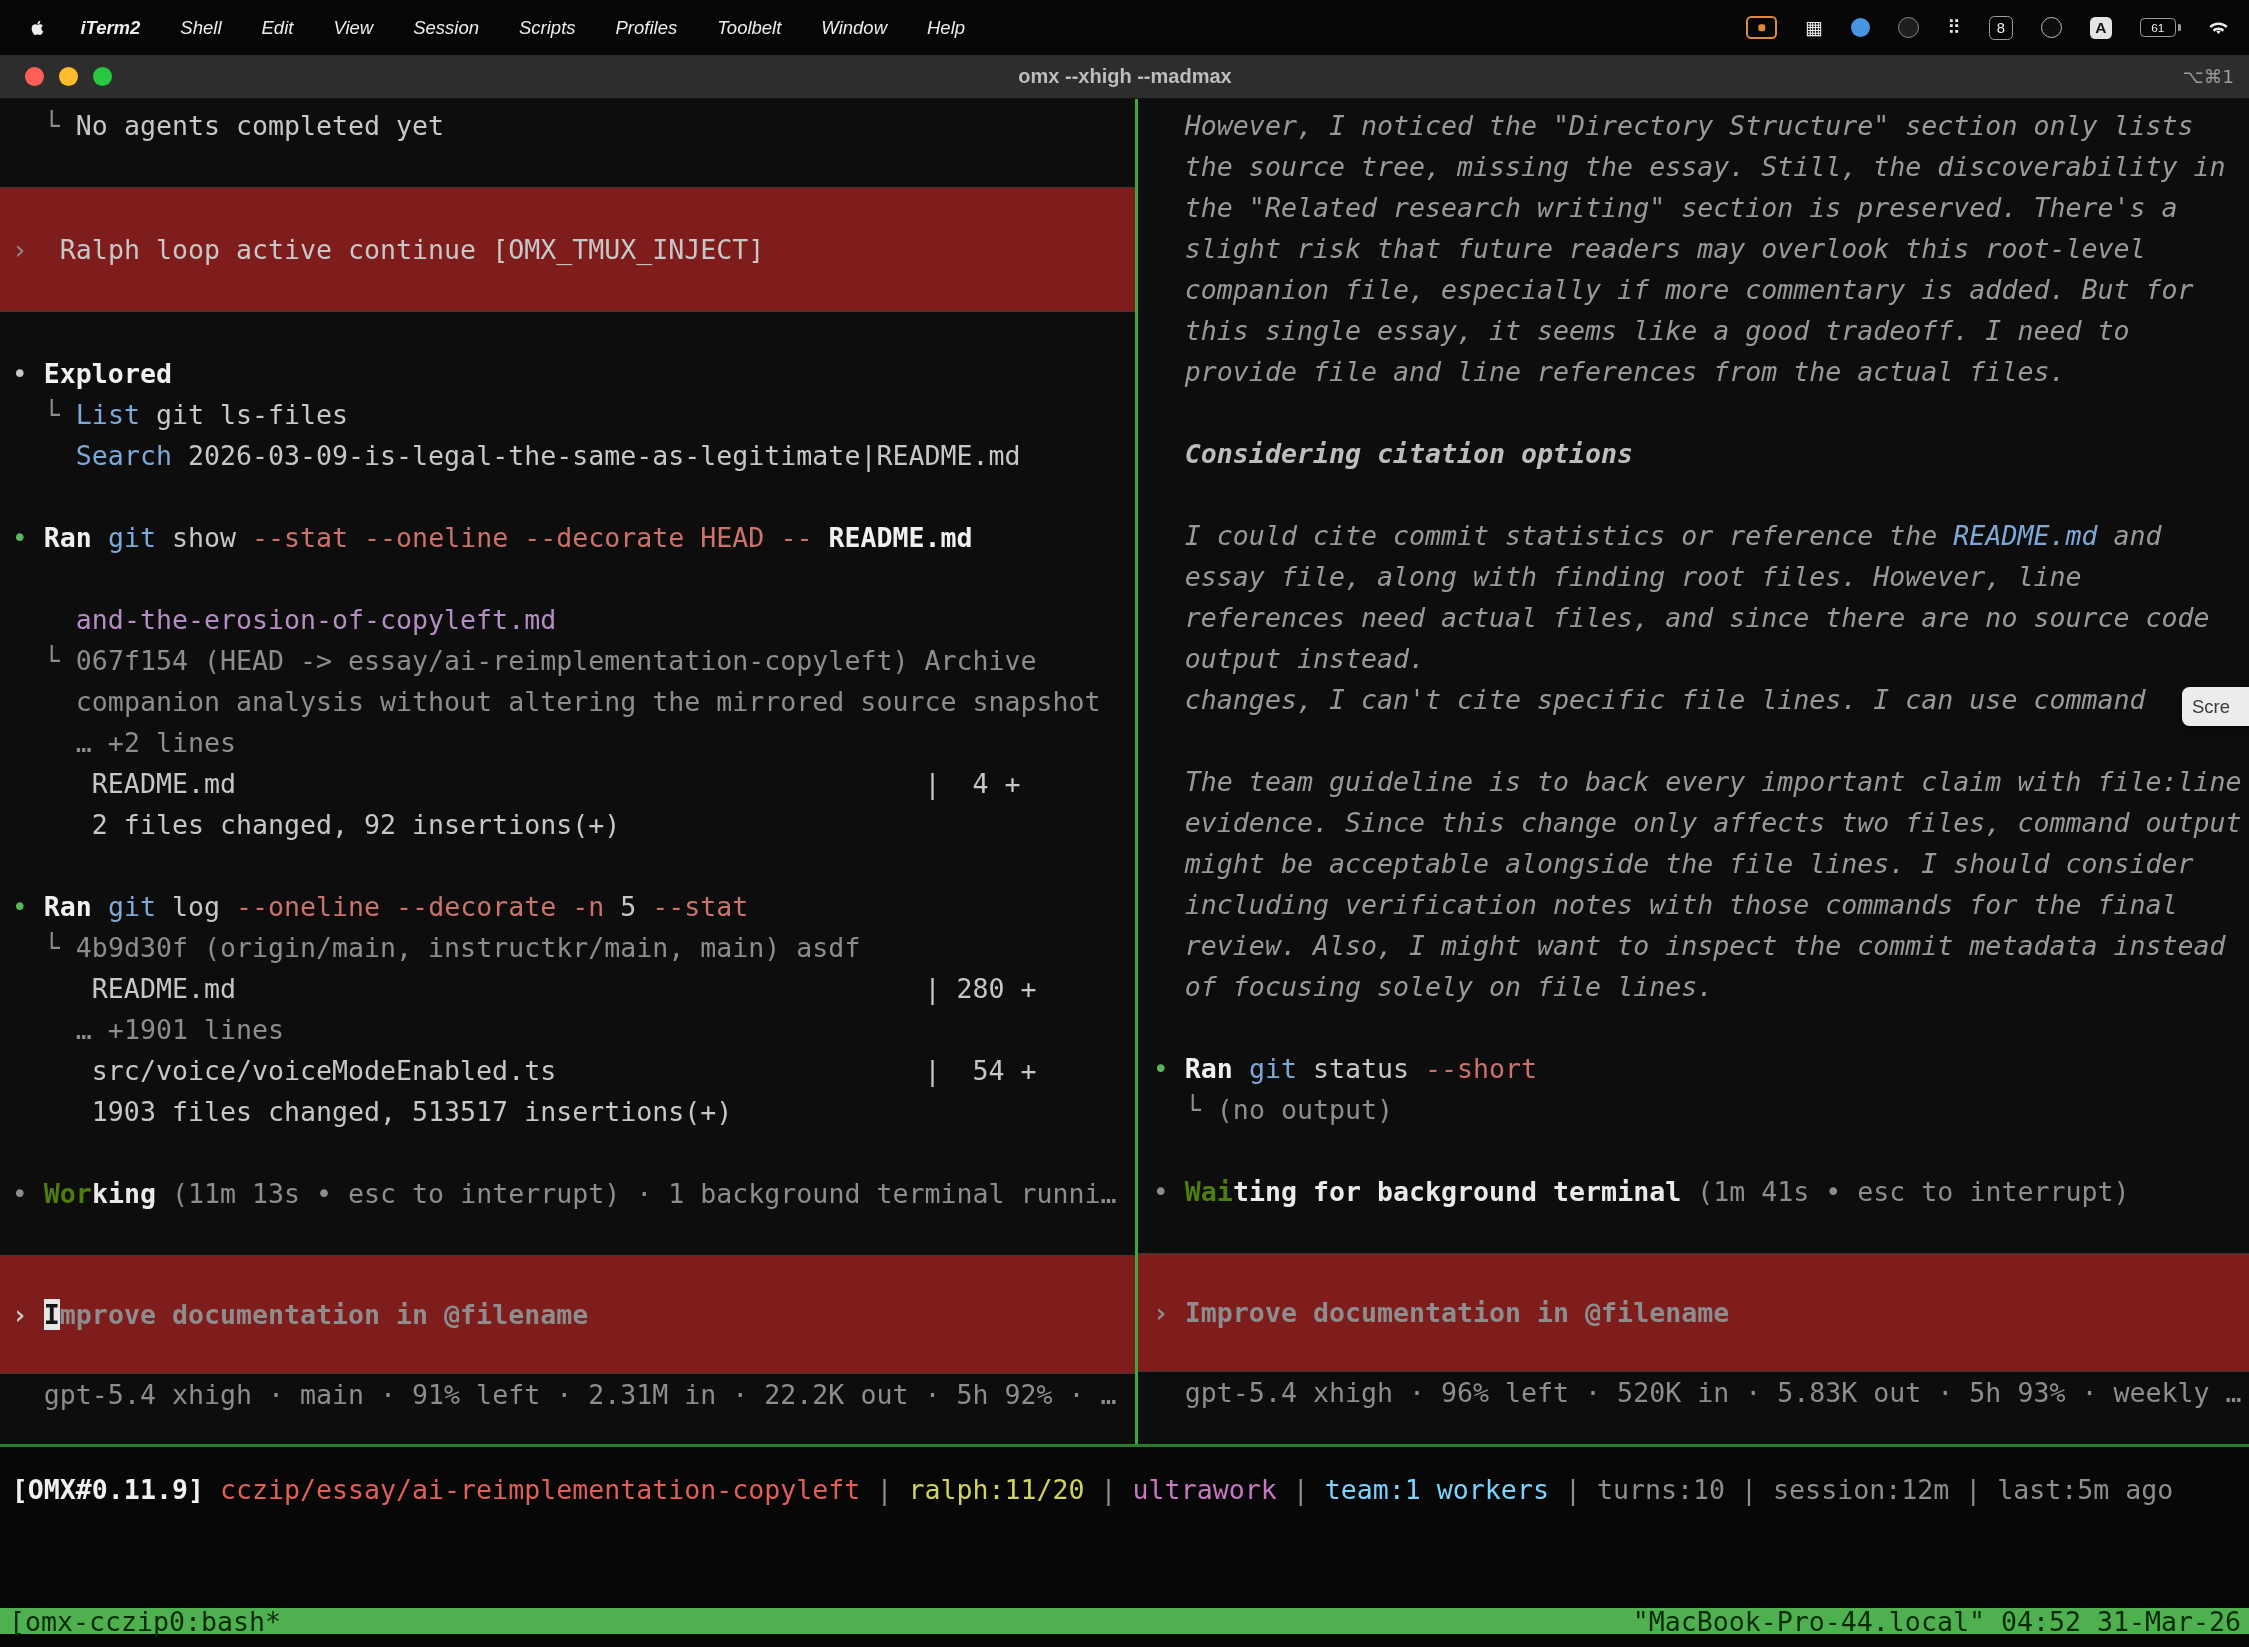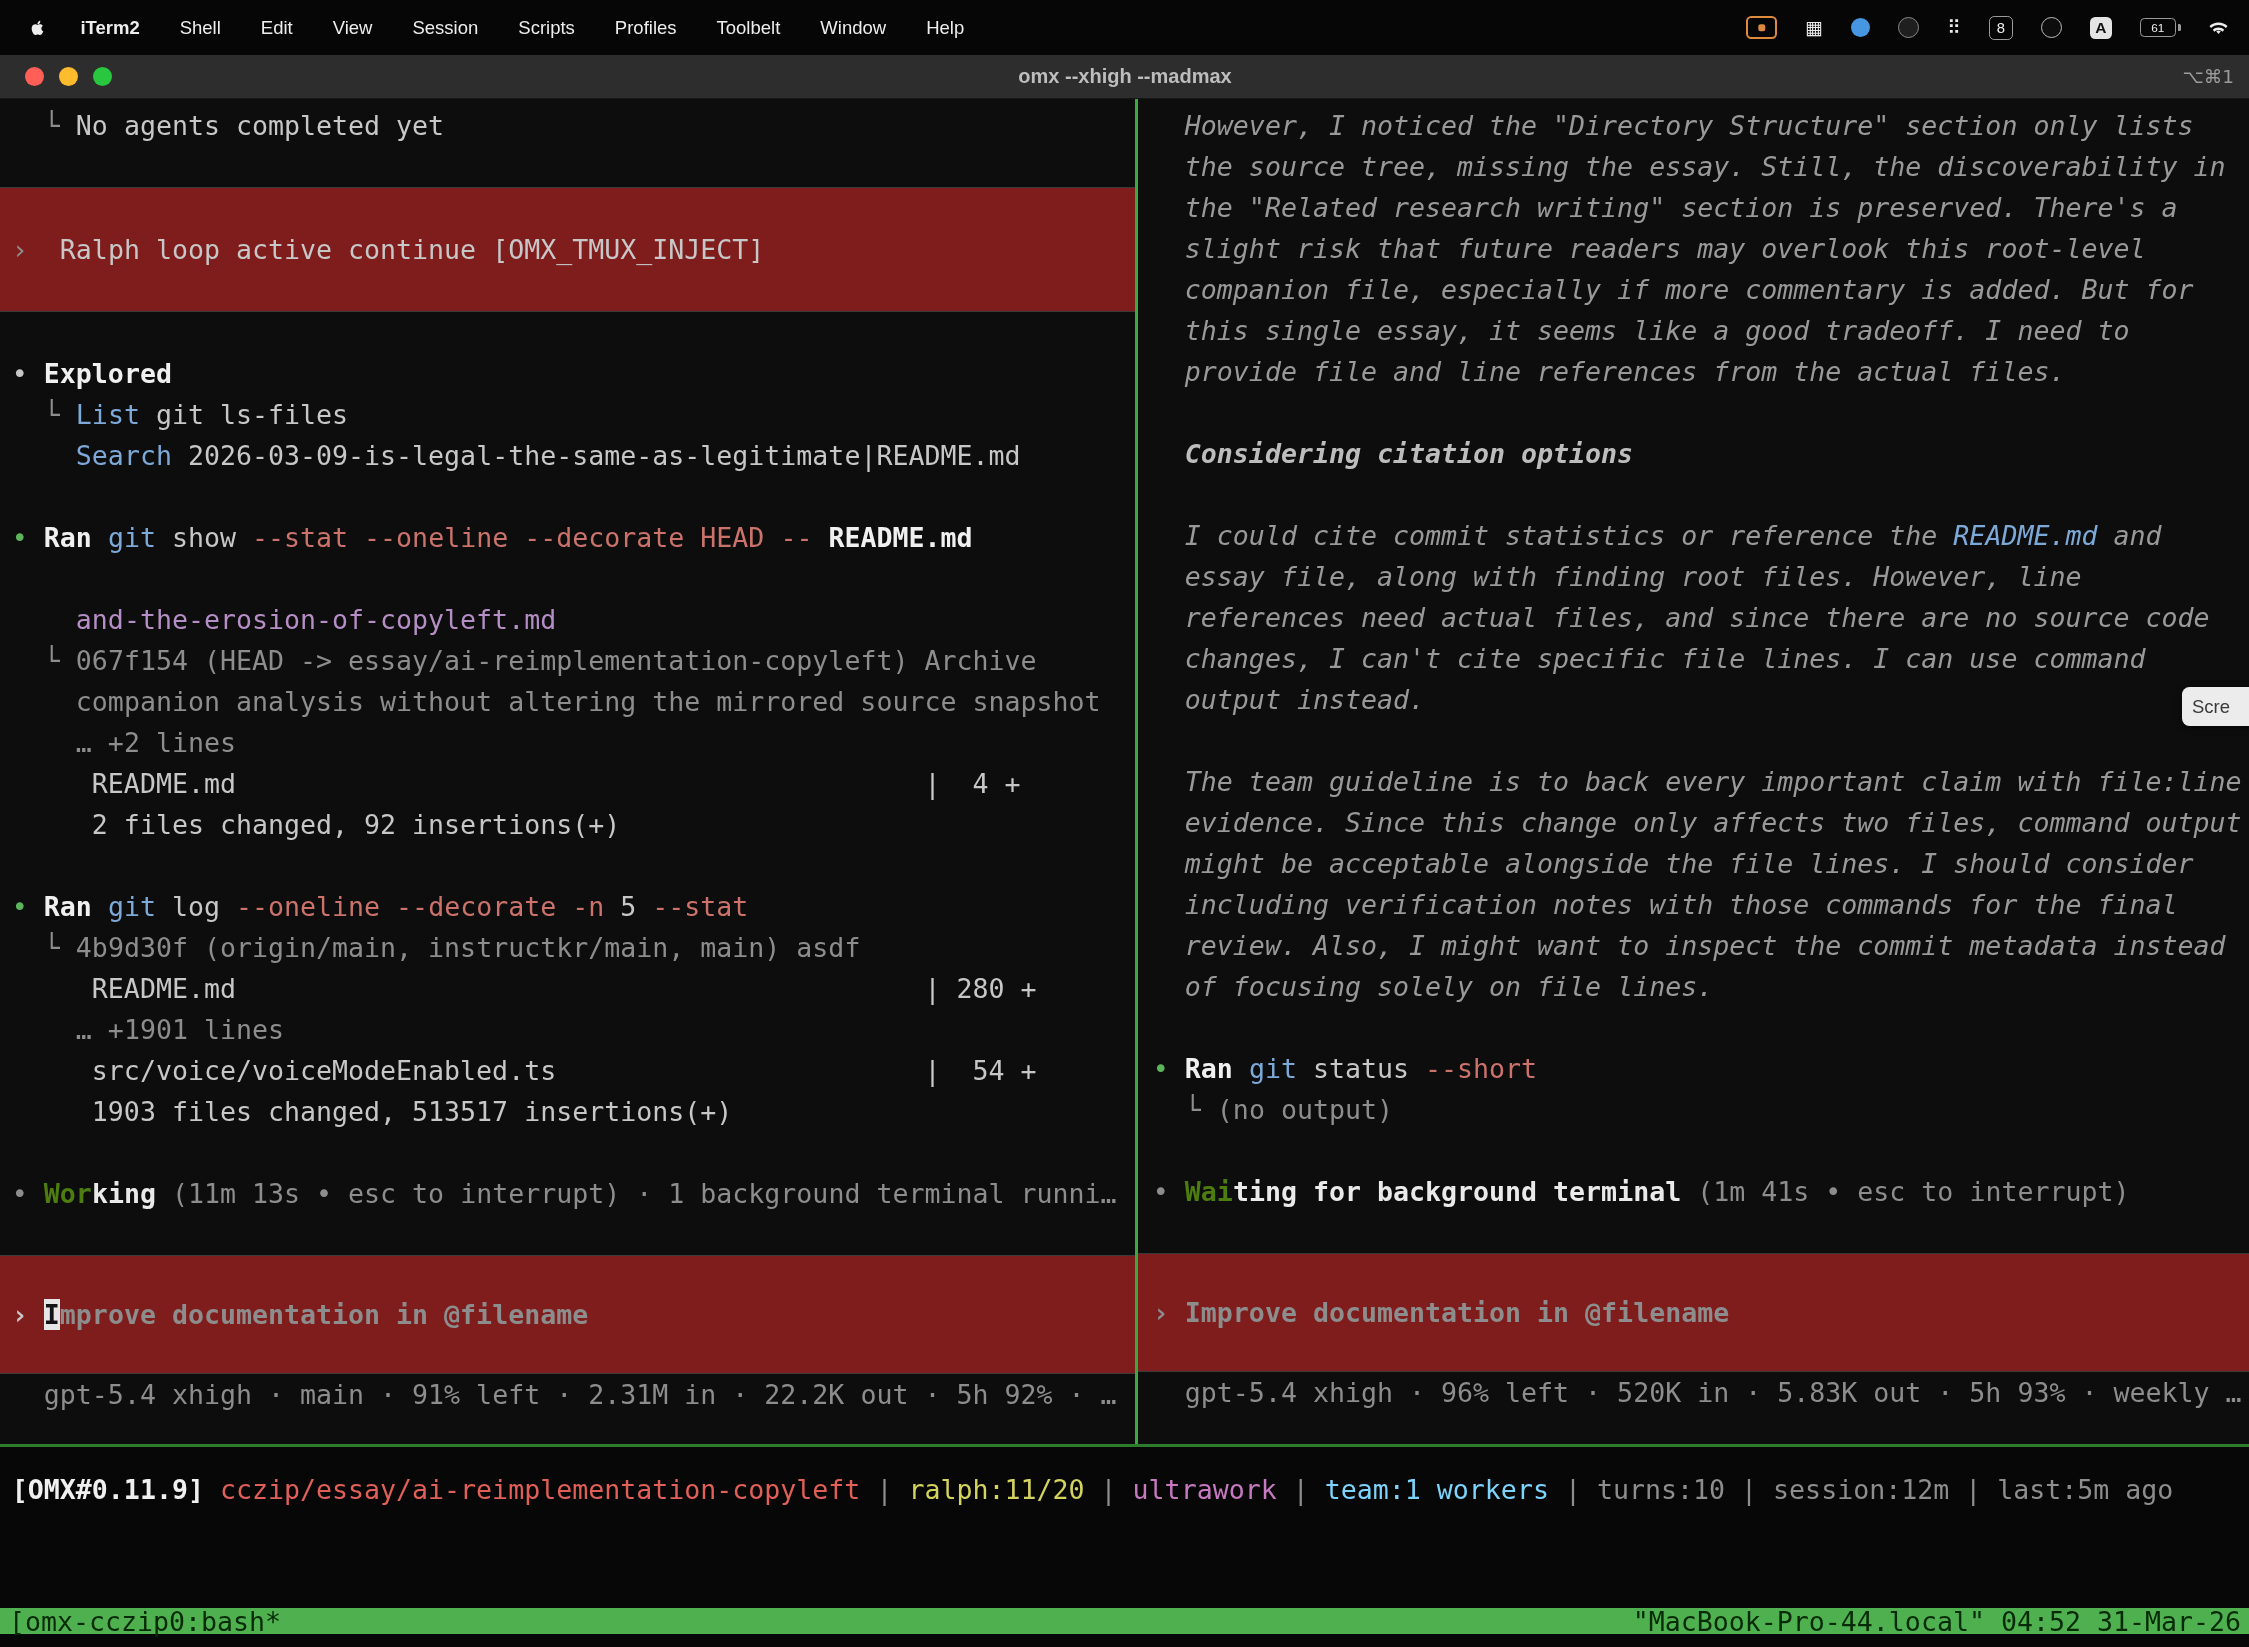--- a/index.html
+++ b/index.html
@@ -2,21 +2,21 @@
 <html style="font-size:11.8px"><head>
 <meta charset="utf-8">
 <style>
   html,body{margin:0;padding:0;width:2250px;height:1648px;background:#000;overflow:hidden;}
   body{font-family:"DejaVu Sans Mono","Liberation Mono",monospace;-webkit-font-smoothing:antialiased;}
 
   
   .menubar{height:55px;background:#060606;color:#ededed;display:flex;align-items:center;
     font-family:"Liberation Sans","DejaVu Sans",sans-serif;font-size:18.5px;padding:0 22px;}
   .apple{display:inline-flex;align-items:center;padding:0 13.3px 0 7.4px;}
-  .menu-items{display:flex;align-items:center;}
+  .menu-items{display:flex;align-items:center;font-style:italic;}
   .menu-items .menu-item{padding:0 20px;white-space:nowrap;}
   .menu-items .menu-item:first-child{font-weight:700;}
   .menu-right{margin-left:auto;display:flex;align-items:center;gap:28px;}
   .ic{display:inline-flex;align-items:center;justify-content:center;color:#e8e8e8;}
   .ic.glyph{font-size:19px;}
   .ic.rec{width:26.6px;height:19px;border:2.2px solid #dd8a3e;border-radius:5.2px;position:relative;}
   .ic.rec::after{content:"";position:absolute;left:50%;top:50%;transform:translate(-50%,-50%);
     width:7.4px;height:7.4px;background:#dd8a3e;border-radius:2.2px;}
   .ic.circle{width:19px;height:19px;border-radius:50%;}
   .ic.circle.blue{background:#4696e2;}
@@ -194,22 +194,22 @@
         <div class="tline"><span>  </span><span class="c-it">slight risk that future readers may overlook this root-level</span></div>
         <div class="tline"><span>  </span><span class="c-it">companion file, especially if more commentary is added. But for</span></div>
         <div class="tline"><span>  </span><span class="c-it">this single essay, it seems like a good tradeoff. I need to</span></div>
         <div class="tline"><span>  </span><span class="c-it">provide file and line references from the actual files.</span></div>
         <div class="tline"><span> </span></div>
         <div class="tline"><span>  </span><span class="c-itb">Considering citation options</span></div>
         <div class="tline"><span> </span></div>
         <div class="tline"><span>  </span><span class="c-it">I could cite commit statistics or reference the </span><span class="c-itblue">README.md</span><span class="c-it"> and</span></div>
         <div class="tline"><span>  </span><span class="c-it">essay file, along with finding root files. However, line</span></div>
         <div class="tline"><span>  </span><span class="c-it">references need actual files, and since there are no source code</span></div>
+        <div class="tline"><span>  </span><span class="c-it">output instead.</span></div>
         <div class="tline"><span>  </span><span class="c-it">changes, I can't cite specific file lines. I can use command</span></div>
-        <div class="tline"><span>  </span><span class="c-it">output instead.</span></div>
         <div class="tline"><span> </span></div>
         <div class="tline"><span>  </span><span class="c-it">The team guideline is to back every important claim with file:line</span></div>
         <div class="tline"><span>  </span><span class="c-it">evidence. Since this change only affects two files, command output</span></div>
         <div class="tline"><span>  </span><span class="c-it">might be acceptable alongside the file lines. I should consider</span></div>
         <div class="tline"><span>  </span><span class="c-it">including verification notes with those commands for the final</span></div>
         <div class="tline"><span>  </span><span class="c-it">review. Also, I might want to inspect the commit metadata instead</span></div>
         <div class="tline"><span>  </span><span class="c-it">of focusing solely on file lines.</span></div>
         <div class="tline"><span> </span></div>
         <div class="tline"><span class="c-green">• </span><span class="c-bold">Ran</span><span> </span><span class="c-blue">git</span><span> status </span><span class="c-red">--short</span></div>
         <div class="tline"><span>  </span><span class="c-dim">└ </span><span class="c-dim">(no output)</span></div>

